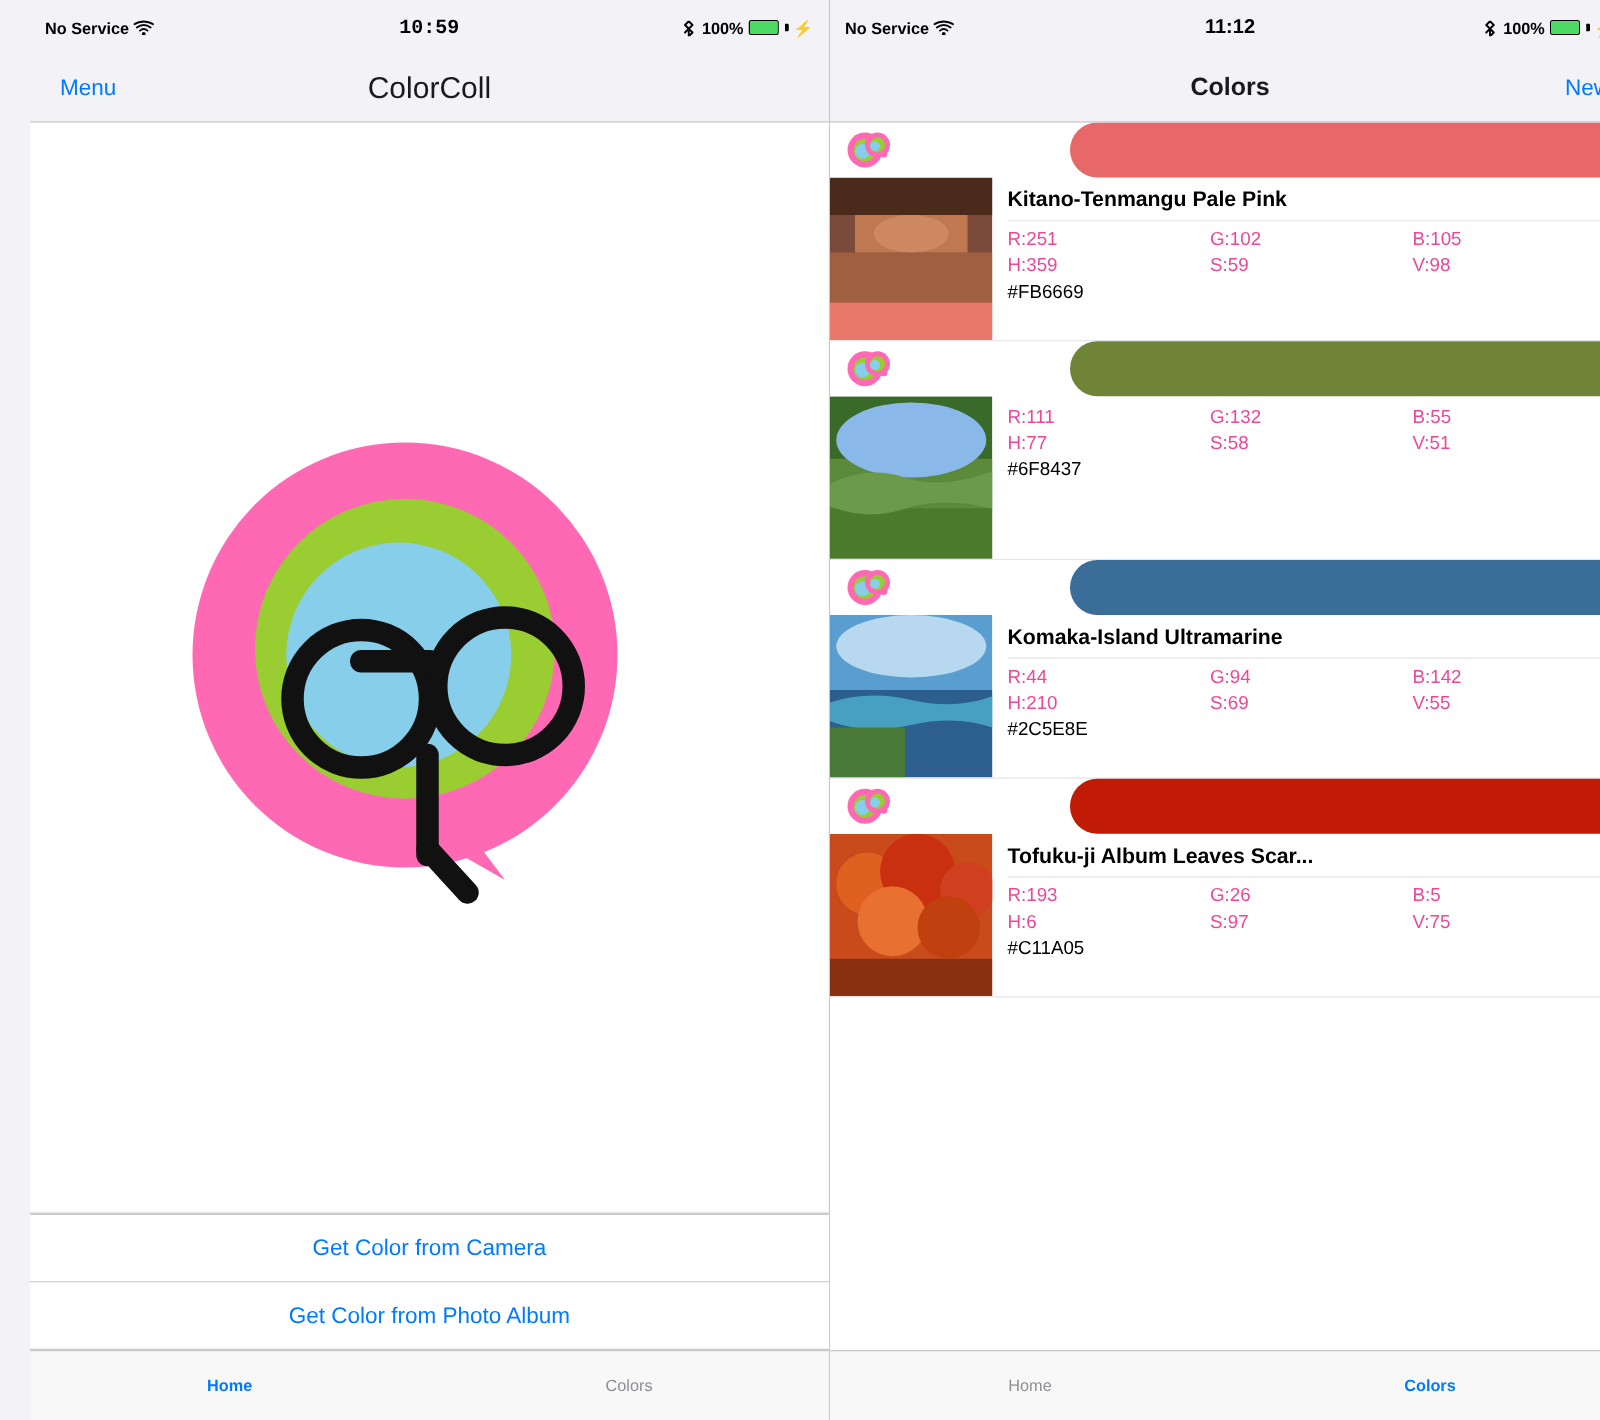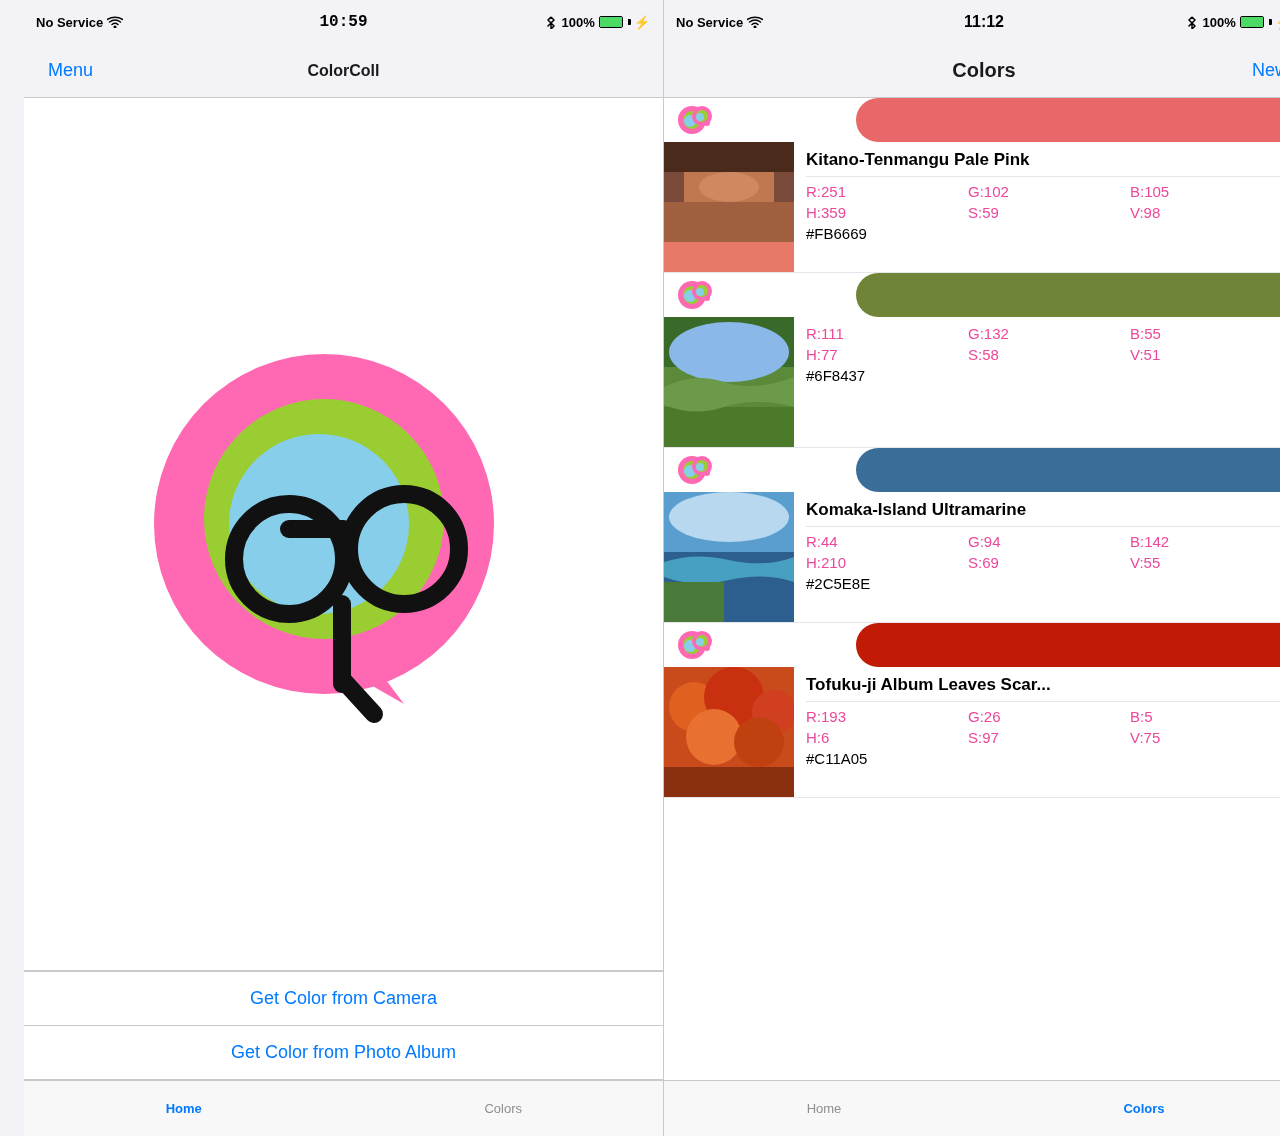--- a/index.html
+++ b/index.html
@@ -62,22 +62,22 @@
     .left-nav-bar {
       height: 54px;
       background: #f2f2f7;
       border-bottom: 1px solid #c8c8cd;
       display: flex;
       align-items: center;
       justify-content: space-between;
       padding: 0 24px;
     }
     .left-nav-title {
-      font-size: 16px;
-      font-weight: 700;
+      font-size: 24px;
+      font-weight: 400;
       color: #1a1a1a;
       position: absolute;
       left: 50%;
       transform: translateX(-50%);
     }
     .nav-menu-btn {
       color: #007aff;
       font-size: 18px;
       cursor: pointer;
       background: none;

